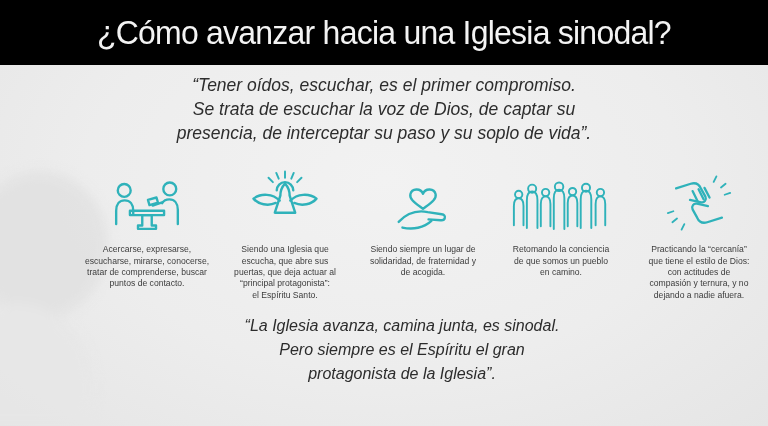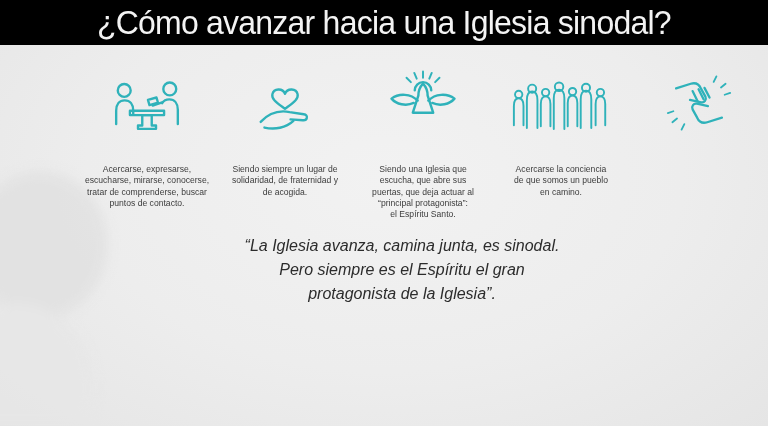--- a/index.html
+++ b/index.html
@@ -8,42 +8,42 @@
     font-family:"Liberation Sans", sans-serif;
     position:relative; overflow:hidden;
     background:#ececec;
   }
   .slide {
     position:absolute; inset:0;
     background: radial-gradient(ellipse at 50% 42%, #f2f2f2 0%, #ededed 55%, #e5e5e5 100%);
   }
   .top-bar {
     position:relative; z-index:3;
-    height:45px; background:#000000;
+    height:65px; background:#000000;
     display:flex; align-items:center; justify-content:center;
   }
   .title {
     color:#f3f3f3; font-size:33px; font-weight:400;
     letter-spacing:-0.8px; transform:scaleX(0.97); white-space:nowrap;
   }
   .top-quote {
     position:relative; z-index:2;
     margin-top:9px; text-align:center;
     font-style:italic; font-size:17.5px; line-height:1.36;
     color:#2d2d2d; white-space:pre-line;
   }
   .silhouette {
     position:absolute; left:-20px; top:140px; z-index:1;
     filter:blur(6px); opacity:0.9;
   }
   .steps {
     position:relative; z-index:2;
     display:flex; margin:21px 0 0 78px; width:690px;
   }
-  .step { flex:1 1 0; display:flex; flex-direction:column; align-items:center;gap:20px; }
+  .step { flex:1 1 0; display:flex; flex-direction:column; align-items:center; }
   .icon-box { height:68px; display:flex; align-items:flex-end; justify-content:center; }
   .ico { stroke:#2fb2ba; fill:none; stroke-width:2.5; stroke-linecap:round; stroke-linejoin:round; }
   .ico-thin { stroke:#2fb2ba; fill:none; stroke-width:2; stroke-linecap:round; stroke-linejoin:round; }
   .caption {
     margin-top:10px; font-size:8.6px; line-height:1.32;
     color:#3c3c3c; text-align:center; white-space:pre-line;
   }
   .bottom-quote {
     position:relative; z-index:2;
     margin-top:13px; text-align:center;
@@ -67,20 +67,23 @@
       <ellipse cx="60" cy="105" rx="68" ry="74"></ellipse>
       <path d="M-20 150 C 15 185 45 198 62 200 L 56 286 L -20 286 Z"></path>
       <ellipse cx="36" cy="248" rx="78" ry="85" fill="#e7e7e7"></ellipse>
     </g>
   </svg>
 
   <div class="top-bar">
     <div class="title">¿Cómo avanzar hacia una Iglesia sinodal?</div>
   </div>
 
+  <div class="top-quote">“Tener oídos, escuchar, es el primer compromiso.
+Se trata de escuchar la voz de Dios, de captar su
+presencia, de interceptar su paso y su soplo de vida”.</div>
 
   <div class="steps">
 
     <div class="step">
       <div class="icon-box">
         <svg width="74" height="54" viewBox="0 0 78 54">
           <g class="ico">
             <circle cx="15" cy="9.5" r="6.8"></circle>
             <path d="M6.5 45 V31 c0-7 3.5-11 9-11 s9 4 9 11 v4"></path>
             <circle cx="63" cy="8" r="6.8"></circle>
@@ -93,35 +96,20 @@
         </svg>
       </div>
       <div class="caption">Acercarse, expresarse,
 escucharse, mirarse, conocerse,
 tratar de comprenderse, buscar
 puntos de contacto.</div>
     </div>
 
     <div class="step">
       <div class="icon-box">
-        <svg width="58" height="56" viewBox="0 0 62 58">
-          <g class="ico">
-            <path d="M31 16 c-2.5-6.5-12-6-13.5 .5 c-1.2 5.5 5.5 9.5 13.5 15.5 c8-6 14.7-10 13.5-15.5 c-1.5-6.5-11-7-13.5-.5 z"></path>
-            <path d="M5 46 q13-14 31-10.5 l15 2.3 q4 .7 3.3 3.9 q-.6 2.9-4.4 2.5 l-13-.9"></path>
-            <path d="M9 52 c11 2.5 23 .5 31-7"></path>
-          </g>
-        </svg>
-      </div>
-      <div class="caption">Siendo siempre un lugar de
-solidaridad, de fraternidad y
-de acogida.</div>
-    </div>
-
-    <div class="step">
-      <div class="icon-box">
         <svg width="76" height="64" viewBox="0 0 78 66">
           <g class="ico-thin">
             <path d="M39 1.5 v6.5"></path>
             <path d="M30 3 l2.5 6"></path>
             <path d="M48 3 l-2.5 6"></path>
             <path d="M22 8 l4.5 4.5"></path>
             <path d="M56 8 l-4.5 4.5"></path>
           </g>
           <g class="ico">
             <path d="M30.5 21 A8.5 8.5 0 0 1 47.5 21"></path>
@@ -129,20 +117,35 @@
             <path d="M33.5 31.5 c-7-7-19-8-27-2 c5 6 15 8 23 4.5"></path>
             <path d="M44.5 31.5 c7-7 19-8 27-2 c-5 6-15 8-23 4.5"></path>
           </g>
         </svg>
       </div>
       <div class="caption">Siendo una Iglesia que
 escucha, que abre sus
 puertas, que deja actuar al
 “principal protagonista”:
 el Espíritu Santo.</div>
+    </div>
+
+    <div class="step">
+      <div class="icon-box">
+        <svg width="58" height="56" viewBox="0 0 62 58">
+          <g class="ico">
+            <path d="M31 16 c-2.5-6.5-12-6-13.5 .5 c-1.2 5.5 5.5 9.5 13.5 15.5 c8-6 14.7-10 13.5-15.5 c-1.5-6.5-11-7-13.5-.5 z"></path>
+            <path d="M5 46 q13-14 31-10.5 l15 2.3 q4 .7 3.3 3.9 q-.6 2.9-4.4 2.5 l-13-.9"></path>
+            <path d="M9 52 c11 2.5 23 .5 31-7"></path>
+          </g>
+        </svg>
+      </div>
+      <div class="caption">Siendo siempre un lugar de
+solidaridad, de fraternidad y
+de acogida.</div>
     </div>
 
     <div class="step">
       <div class="icon-box">
         <svg width="100" height="56" viewBox="0 0 104 56">
           <g class="ico-thin">
             <circle cx="8" cy="16" r="3.8"></circle>  
               <path d="M3 48 V28 q0-8 5-8 t5 8 V48"></path>
             <circle cx="22" cy="10" r="4.2"></circle> 
               <path d="M16.5 51 V22 q0-9 5.5-9 t5.5 9 V51"></path>
@@ -152,21 +155,21 @@
               <path d="M44.5 52 V20 q0-9 5.5-9 t5.5 9 V52"></path>
             <circle cx="64" cy="13" r="3.8"></circle> 
               <path d="M59 49 V25 q0-8 5-8 t5 8 V49"></path>
             <circle cx="78" cy="9" r="4.2"></circle>  
               <path d="M72.5 51 V21 q0-9 5.5-9 t5.5 9 V51"></path>
             <circle cx="93" cy="14" r="3.8"></circle> 
               <path d="M88 48 V26 q0-8 5-8 t5 8 V48"></path>
           </g>
         </svg>
       </div>
-      <div class="caption">Acercarse la conciencia
+      <div class="caption">Retomando la conciencia
 de que somos un pueblo
 en camino.</div>
     </div>
 
     <div class="step">
       <div class="icon-box">
         <svg width="66" height="62" viewBox="0 0 72 62">
           <g class="ico">
             <path d="M11 15 l16-5 c5-1.5 9 .5 11 5 l5 9 c1.5 3.5-1 7-4.8 6.2 l-12-2.6"></path>
             <path d="M61 47 l-16 5 c-5 1.5-9-.5-11-5 l-5-9 c-1.5-3.5 1-7 4.8-6.2 l12 2.6"></path>
@@ -177,20 +180,25 @@
           <g class="ico-thin">
             <path d="M8 40 l-6 2"></path> 
               <path d="M12 48 l-5 4"></path> 
               <path d="M20 54 l-3 6"></path>
             <path d="M52 8 l3-6"></path> 
               <path d="M60 14 l5-4"></path> 
               <path d="M64 22 l6-2"></path>
           </g>
         </svg>
       </div>
+      <div class="caption">Practicando la “cercanía”
+que tiene el estilo de Dios:
+con actitudes de
+compasión y ternura, y no
+dejando a nadie afuera.</div>
     </div>
 
   </div>
 
   <div class="bottom-quote">“La Iglesia avanza, camina junta, es sinodal.
 Pero siempre es el Espíritu el gran
 protagonista de la Iglesia”.</div>
 
 
 </div>

